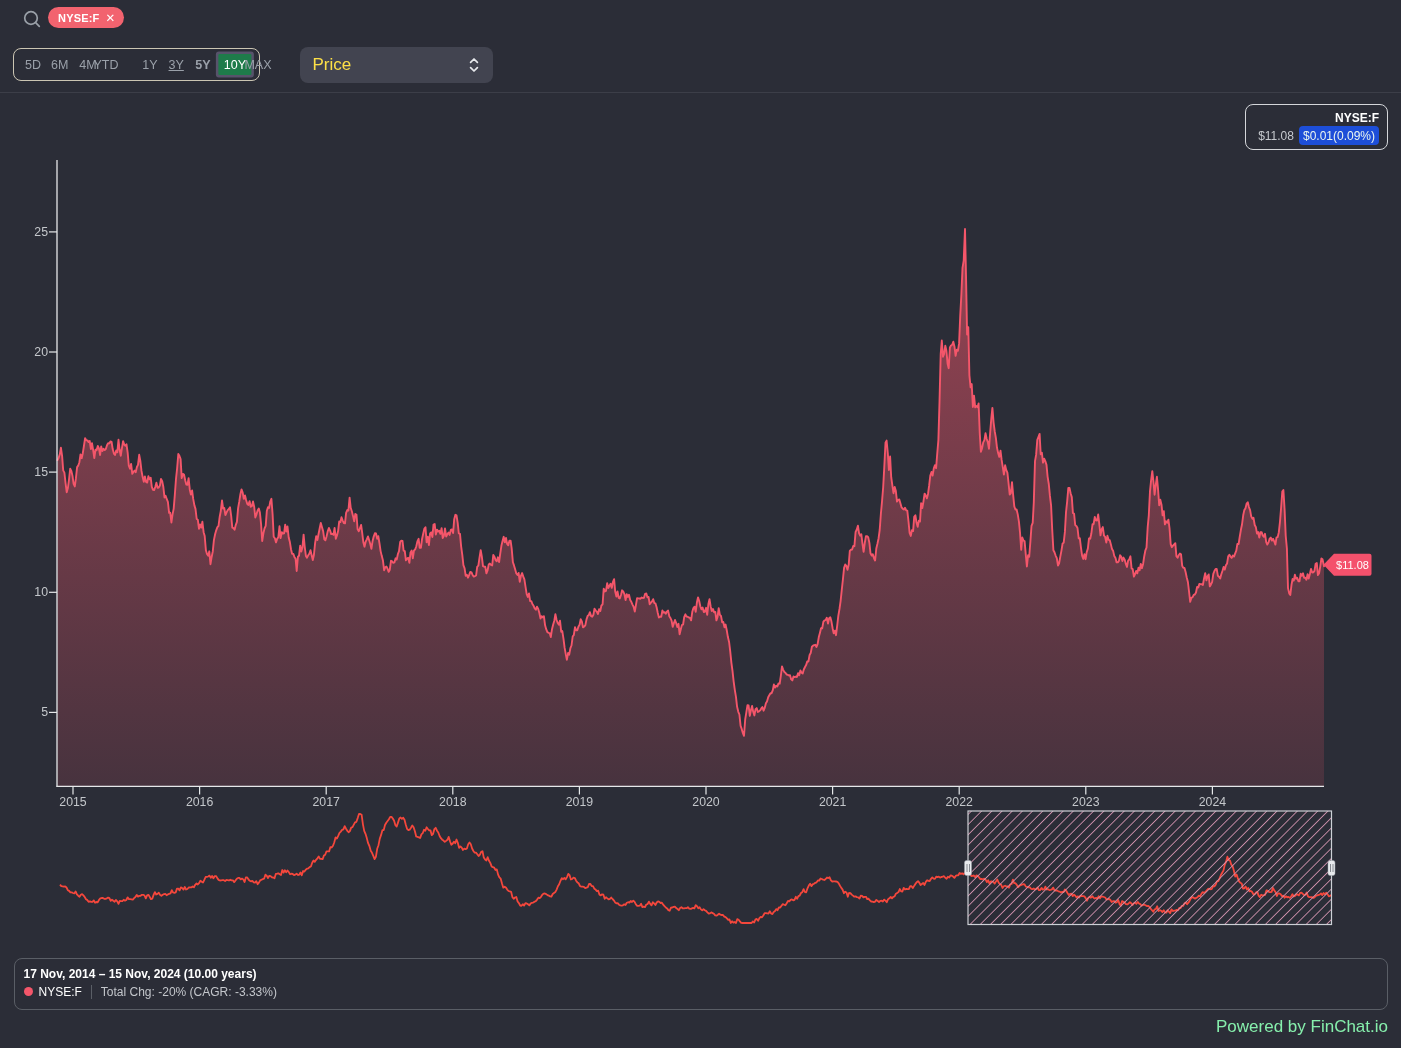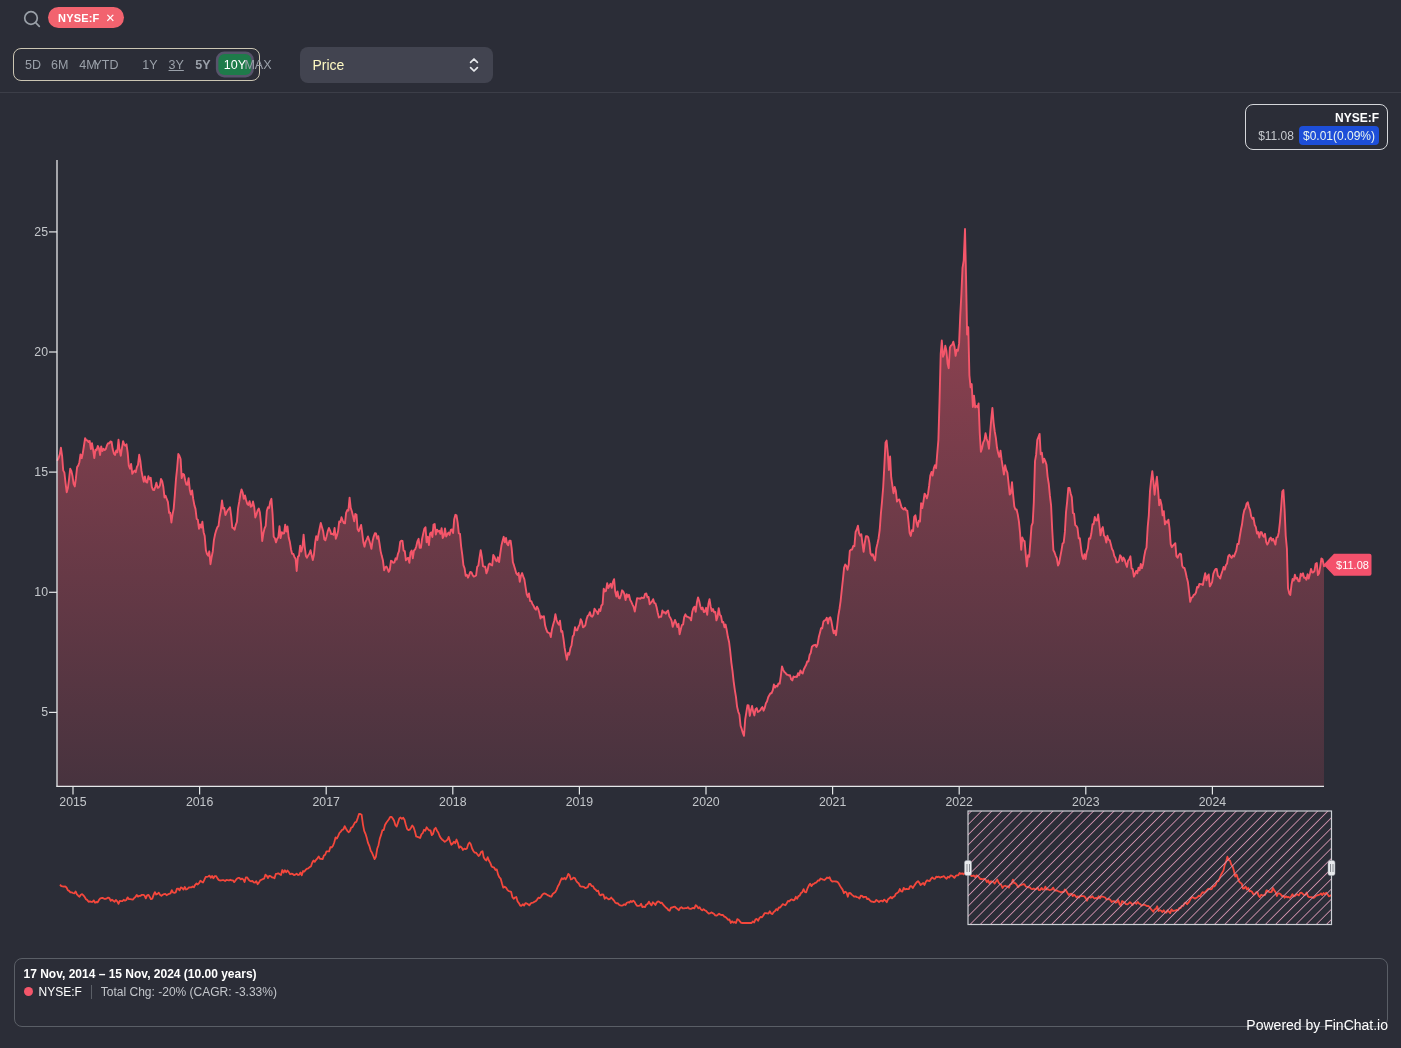--- a/index.html
+++ b/index.html
@@ -94,48 +94,48 @@
 <div class="abs" style="left:13px;top:47.5px;width:247px;height:33px;border:1px solid #cbc5b3;
      border-radius:8px;color:#9aa0a9;font-size:12.5px;box-sizing:border-box;">
   <span class="abs rb" style="left:19px;">5D</span>
   <span class="abs rb" style="left:45.7px;">6M</span>
   <span class="abs rb" style="left:74px;">4M</span>
   <span class="abs rb" style="left:92px;">YTD</span>
   <span class="abs rb" style="left:136px;">1Y</span>
   <span class="abs rb" style="left:162.2px;text-decoration:underline;">3Y</span>
   <span class="abs rb" style="left:189px;font-weight:bold;">5Y</span>
   <span class="abs" style="left:220.9px;top:5.5px;transform:translateX(-50%);background:#1e7b4a;color:#fff;
-        border-radius:6px;padding:3.5px 5.5px;box-shadow:0 0 0 2.5px #57536b;font-size:12.5px;">10Y</span>
+        border-radius:1px;padding:3.5px 5.5px;box-shadow:0 0 0 2.5px #57536b;font-size:12.5px;">10Y</span>
   <span class="abs rb" style="left:244px;">MAX</span>
 </div>
 
 <div class="abs" style="left:299.5px;top:46.5px;width:193px;height:36px;background:#424450;
      border-radius:8px;display:flex;align-items:center;">
-  <span style="color:#fef9c3;font-size:14px;margin-left:13px;">Price</span>
+  <span style="color:#fde047;font-size:17px;margin-left:13px;">Price</span>
   <svg class="abs" style="right:13px;top:10.5px" width="12" height="16" viewBox="0 0 12 16">
     <path d="M2.6,5.4 L6,2 L9.4,5.4" fill="none" stroke="#e8eaed" stroke-width="1.7" stroke-linejoin="round" stroke-linecap="round"></path>
     <path d="M2.6,10.6 L6,14 L9.4,10.6" fill="none" stroke="#e8eaed" stroke-width="1.7" stroke-linejoin="round" stroke-linecap="round"></path>
   </svg>
 </div>
 
 <div class="abs" style="left:0;top:92px;width:1401px;height:1px;background:#3c3e48;"></div>
 
 <div class="abs" style="left:1245px;top:104px;width:143px;height:45.5px;border:1px solid #d4d6da;
      border-radius:8px;box-sizing:border-box;">
   <div style="text-align:right;color:#fff;font-size:12px;font-weight:700;margin:6px 8px 0 0;">NYSE:F</div>
   <div style="display:flex;justify-content:flex-end;align-items:center;margin:1px 8px 0 0;">
     <span style="color:#c6c9ce;font-size:12px;margin-right:5px;">$11.08</span>
     <span style="background:#1d4ed8;color:#eaf5ef;font-size:12px;border-radius:4px;padding:2.5px 4px;">$0.01(0.09%)</span>
   </div>
 </div>
 
-<div class="abs" style="left:14px;top:958px;width:1374px;height:69px;border:1px solid #5a5e66;
+<div class="abs" style="left:14px;top:958px;width:1374px;height:52px;border:1px solid #5a5e66;
      border-radius:8px;box-sizing:border-box;padding:7.5px 0 0 8.5px;">
   <div style="color:#fff;font-size:12px;font-weight:700;">17 Nov, 2014 – 15 Nov, 2024 (10.00 years)</div>
   <div style="display:flex;align-items:center;margin-top:4px;">
     <span style="width:9px;height:9px;border-radius:50%;background:#f4566a;display:inline-block;"></span>
     <span style="color:#fff;font-size:12px;margin-left:6px;">NYSE:F</span>
     <span style="width:1px;height:14px;background:#5a5e66;margin:0 9px;display:inline-block;"></span>
     <span style="color:#c3c6cb;font-size:12px;">Total Chg: -20% (CAGR: -3.33%)</span>
   </div>
 </div>
 
-<div class="abs" style="right:13px;top:1017px;color:#ffffff;font-size:14px;">Powered by FinChat.io</div>
+<div class="abs" style="right:13px;top:1017px;color:#86efac;font-size:17px;">Powered by FinChat.io</div>
 
 </body></html>

